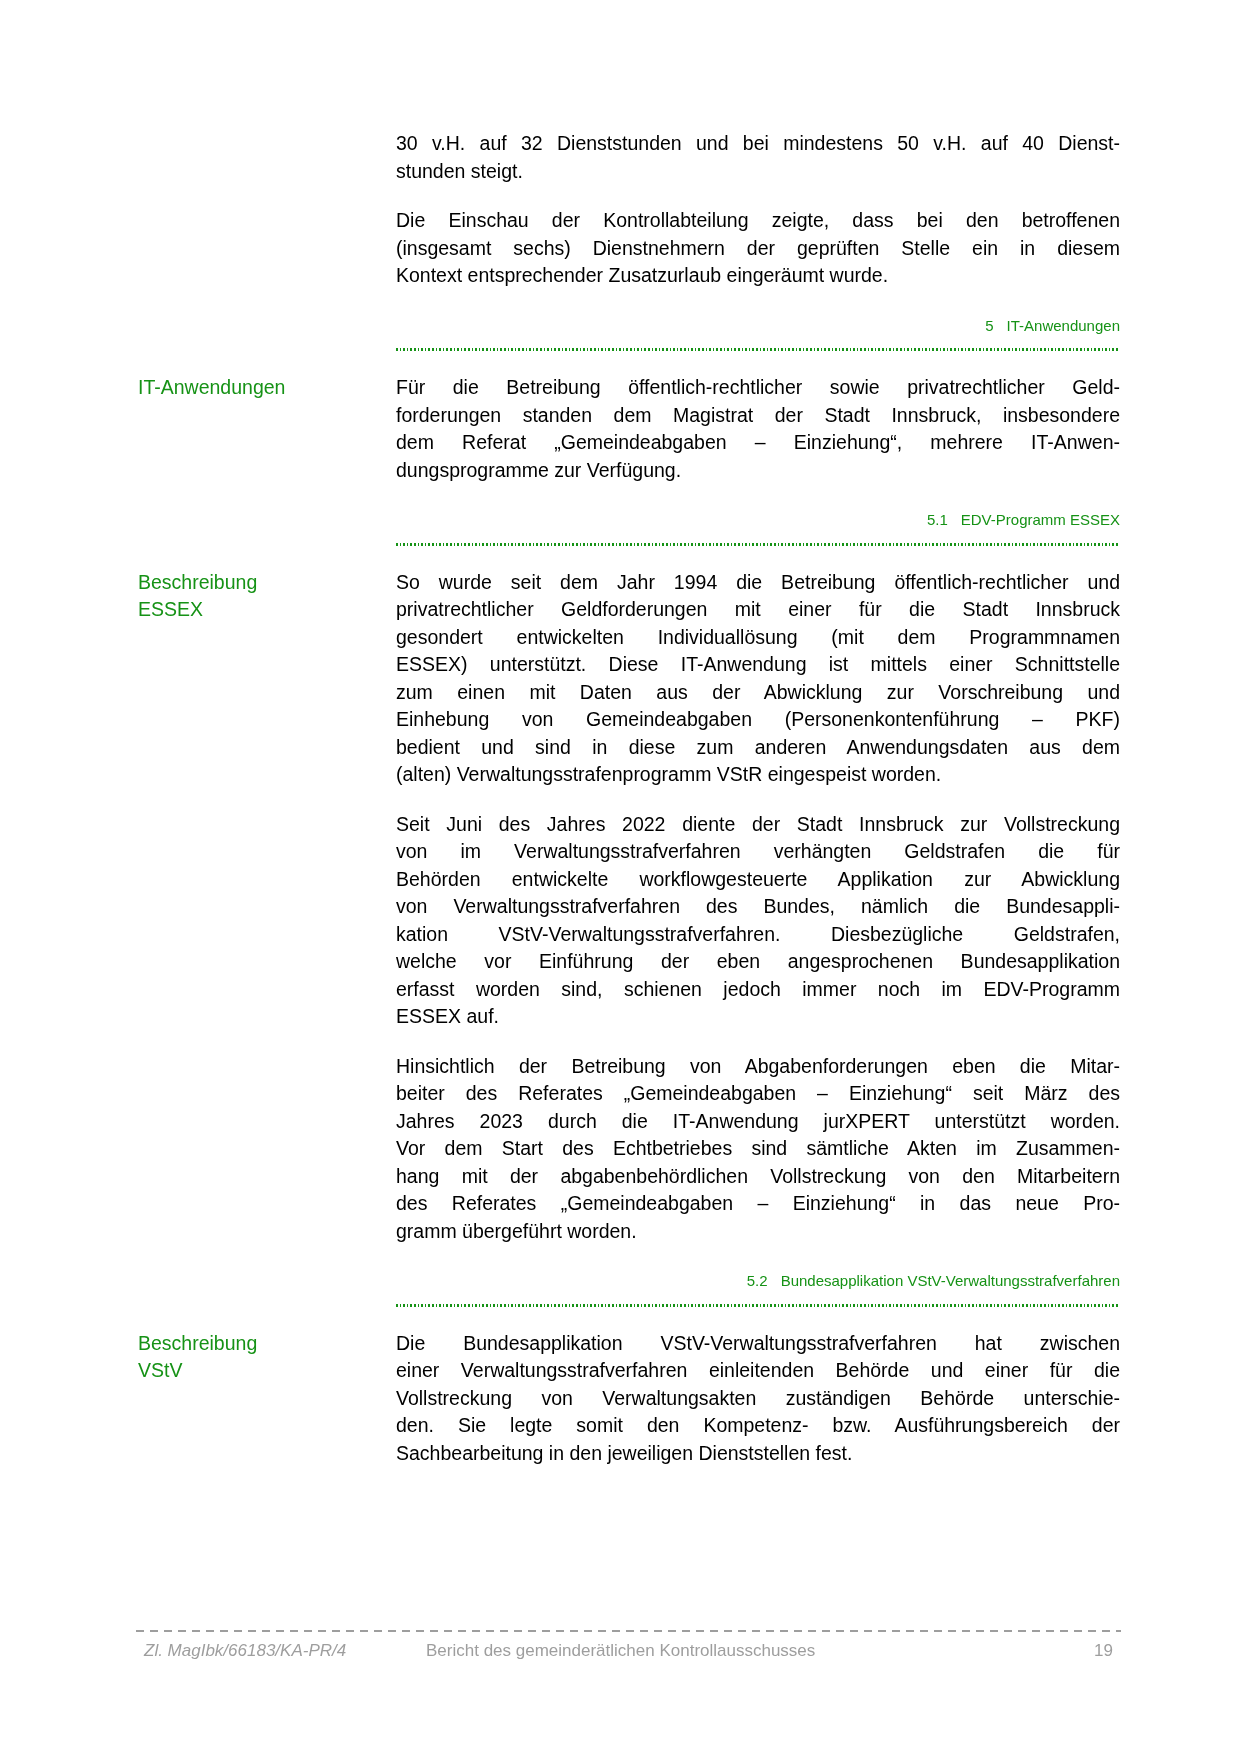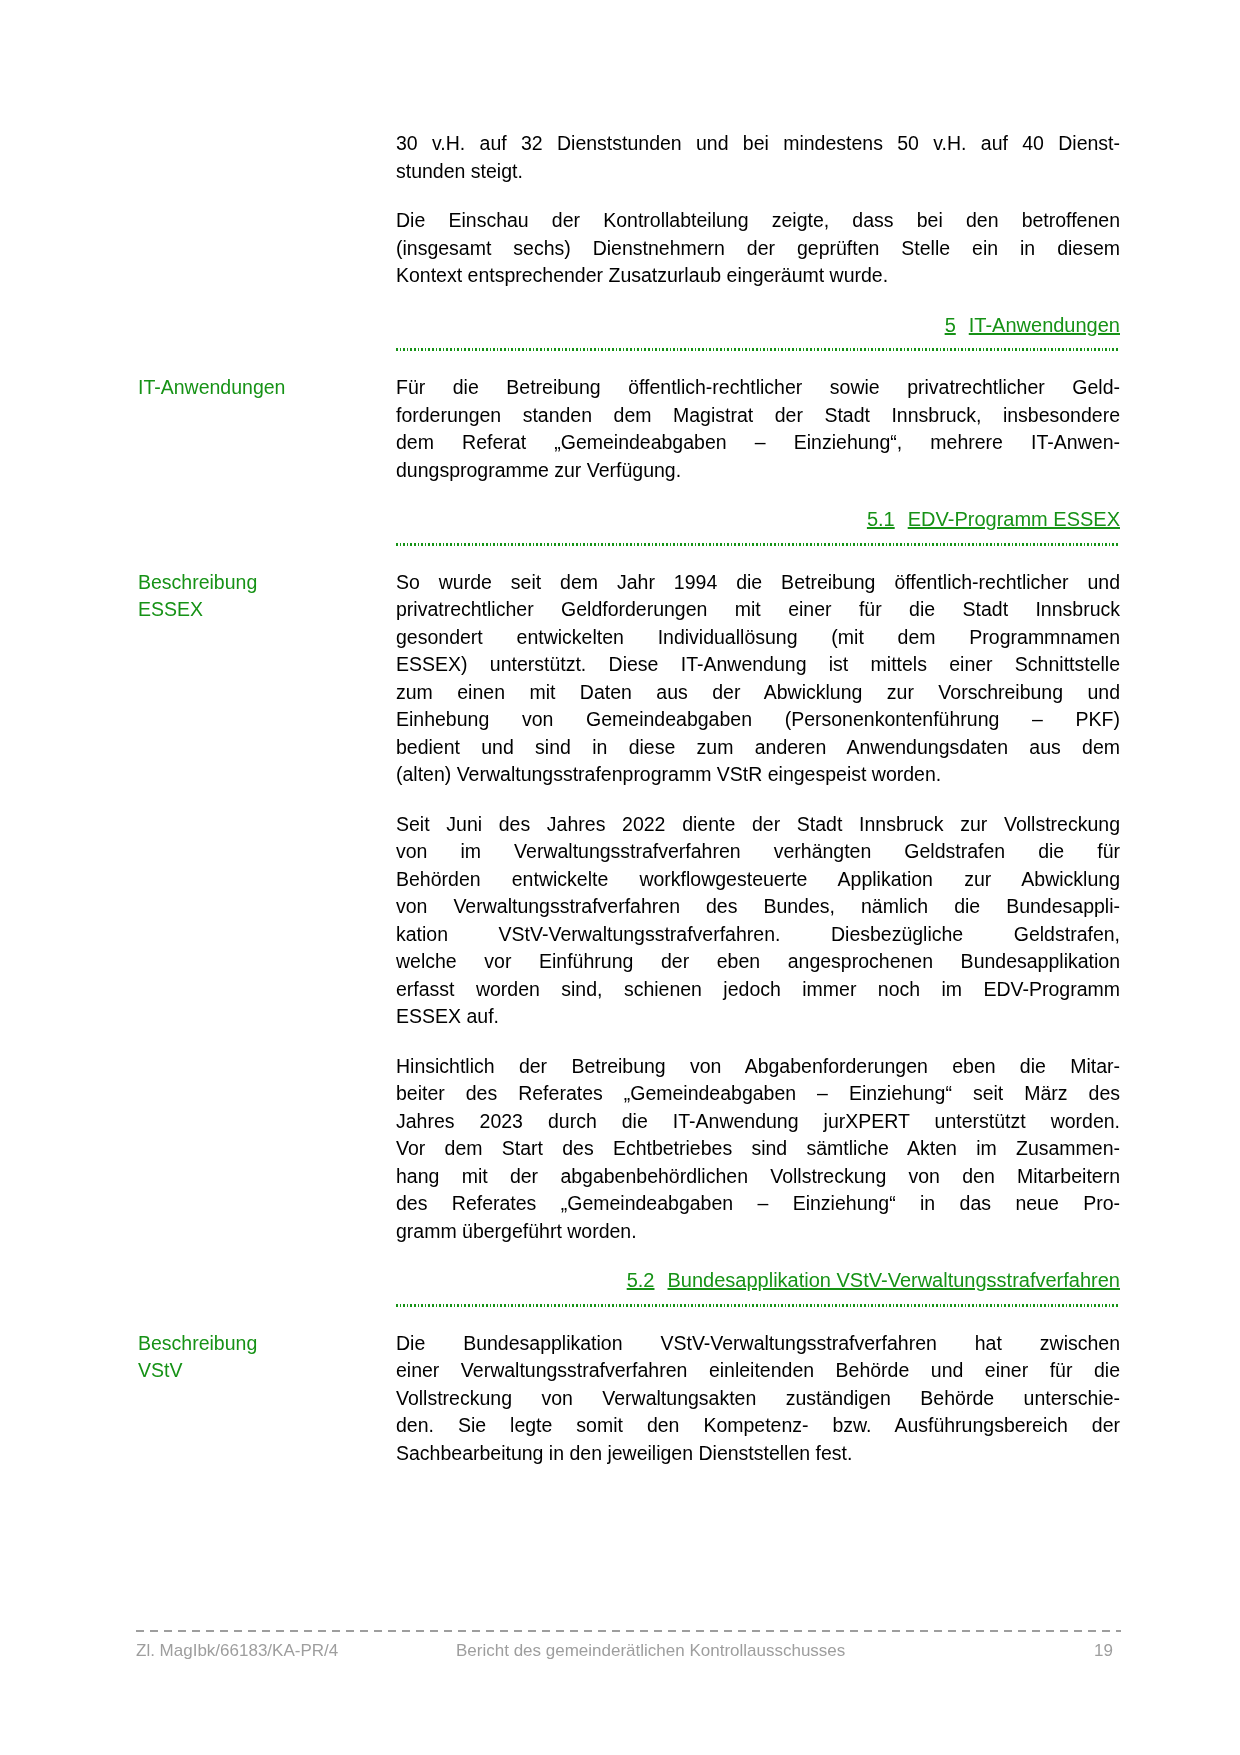--- a/index.html
+++ b/index.html
@@ -35,23 +35,22 @@
     width: 230px;
     color: var(--green, #169216);
     font-size: 19.5px;
     line-height: 27.5px;
     text-align: left;
   }
   .heading-block { margin: 8px 0 23px 0; }
   .heading-text {
     text-align: right;
     color: var(--green, #169216);
-    font-size: 20px;
+    font-size: 15px;
     line-height: 27.5px;
-    text-decoration: underline;
   }
   .heading-number { margin-right: 13px; }
   .dotted-rule {
     margin-top: 9px;
     height: 3px;
     background-image: repeating-linear-gradient(90deg, var(--green, #169216) 0 1.6px, transparent 1.6px 3.6px);
   }
   .footer {
     position: absolute;
     left: 136px;
@@ -59,22 +58,22 @@
     width: 985px;
     font-size: 17px;
     color: var(--footer-gray, #9e9e9e);
   }
   .footer-rule {
     height: 2px;
     background-image: repeating-linear-gradient(90deg, var(--footer-gray, #9e9e9e) 0 8px, transparent 8px 14px);
     margin-bottom: 9px;
   }
   .footer-row { position: relative; height: 22px; }
-  .footer-left { position: absolute; left: 0; }
-  .footer-center { position: absolute; left: 320px; text-align: right; }
+  .footer-left { position: absolute; left: 8px; font-style: italic; }
+  .footer-center { position: absolute; left: 290px; text-align: right; }
   .footer-page { position: absolute; right: 8px; }
 </style>
 </head>
 <body>
 
 <div class="page">
   <main class="content" id="content">
       <div class="para">
         <div class="line">30 v.H. auf 32 Dienststunden und bei mindestens 50 v.H. auf 40 Dienst-</div>
         <div class="line last">stunden steigt.</div>

